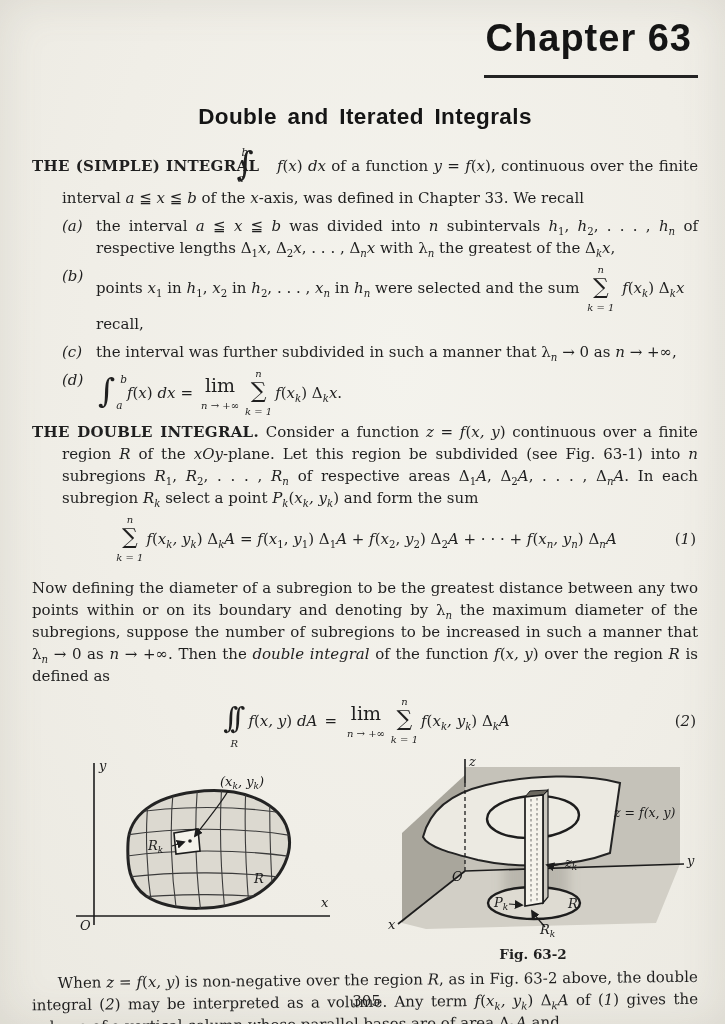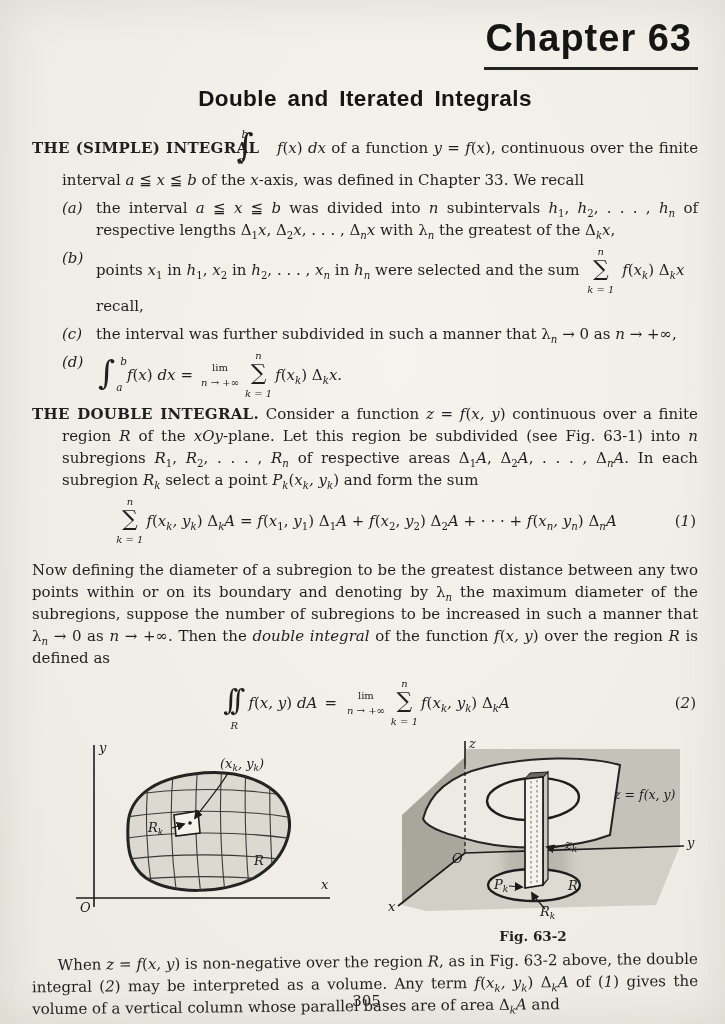--- a/index.html
+++ b/index.html
@@ -7,24 +7,24 @@
         background:#f1efe8;
         background-image:radial-gradient(ellipse at 55% 35%, #f4f3ed 0%, #f0eee7 55%, #ebe9e1 100%);
         box-shadow:inset 0 0 45px rgba(110,105,90,0.14);
         color:#1f1f1f;font-family:"DejaVu Serif","Liberation Serif",serif;
         font-size:15px;line-height:22px;}
   .inner{padding:18px 27px 0 32px;}
 
   .chapter-row{text-align:right;}
   .chapter{display:inline-block;font-family:"Liberation Sans","DejaVu Sans",sans-serif;
            font-weight:700;font-size:38px;line-height:40px;letter-spacing:1px;color:#151515;
-           border-bottom:3px solid #232323;padding:0 6px 9px 2px;}
+           border-bottom:3px solid #232323;padding:0 6px 17px 2px;}
   .title{text-align:center;font-family:"Liberation Sans","DejaVu Sans",sans-serif;
          font-weight:700;font-size:22.5px;line-height:26px;letter-spacing:.4px;word-spacing:4px;
-         color:#151515;margin:16px 0 0 0;}
+         color:#151515;margin:26px 0 0 0;}
 
   p{margin:0;text-align:justify;}
   .hang{padding-left:30px;text-indent:-30px;margin-top:16px;}
   .runhead{font-weight:700;letter-spacing:.3px;}
   i{font-style:italic;}
   sub{font-size:68%;line-height:0;}
 
   .items{margin-top:4px;}
   .item{display:flex;margin-top:6px;padding-left:30px;}
   .ilabel{flex:0 0 34px;font-style:italic;}
@@ -37,21 +37,21 @@
   .intlims{display:inline-flex;flex-direction:column;justify-content:space-between;
            height:36px;font-size:10.5px;line-height:10px;font-style:italic;padding:1px 0 4px 1px;}
   .intlims .itop{transform:translateX(4px);}
 
   
   .bigop{display:inline-flex;flex-direction:column;align-items:center;vertical-align:middle;
          line-height:1;margin:0 3px;}
   .optop{font-size:10px;font-style:italic;height:10px;}
   .opsign{font-size:22px;line-height:1.05;}
   .opbot{font-size:10px;font-style:italic;white-space:nowrap;margin-top:5px;}
-  .limop .opsign{font-size:10px;line-height:1.1;font-style:normal;}
+  .limop .opsign{font-size:19px;line-height:1.1;font-style:normal;}
   .dint{letter-spacing:-8px;font-size:29px;line-height:1.05;padding-right:8px;font-style:normal;}
 
   .dline{display:flex;align-items:center;}
   .dline .gap{margin:0 5px;}
   .disp{position:relative;display:flex;justify-content:center;align-items:center;margin-top:6px;}
   .disp .gap{margin:0 7px;}
   .eqnum{position:absolute;right:2px;top:50%;transform:translateY(-50%);}
 
   .dblpara{margin-top:4px;}
   .nowpara{margin-top:14px;}

